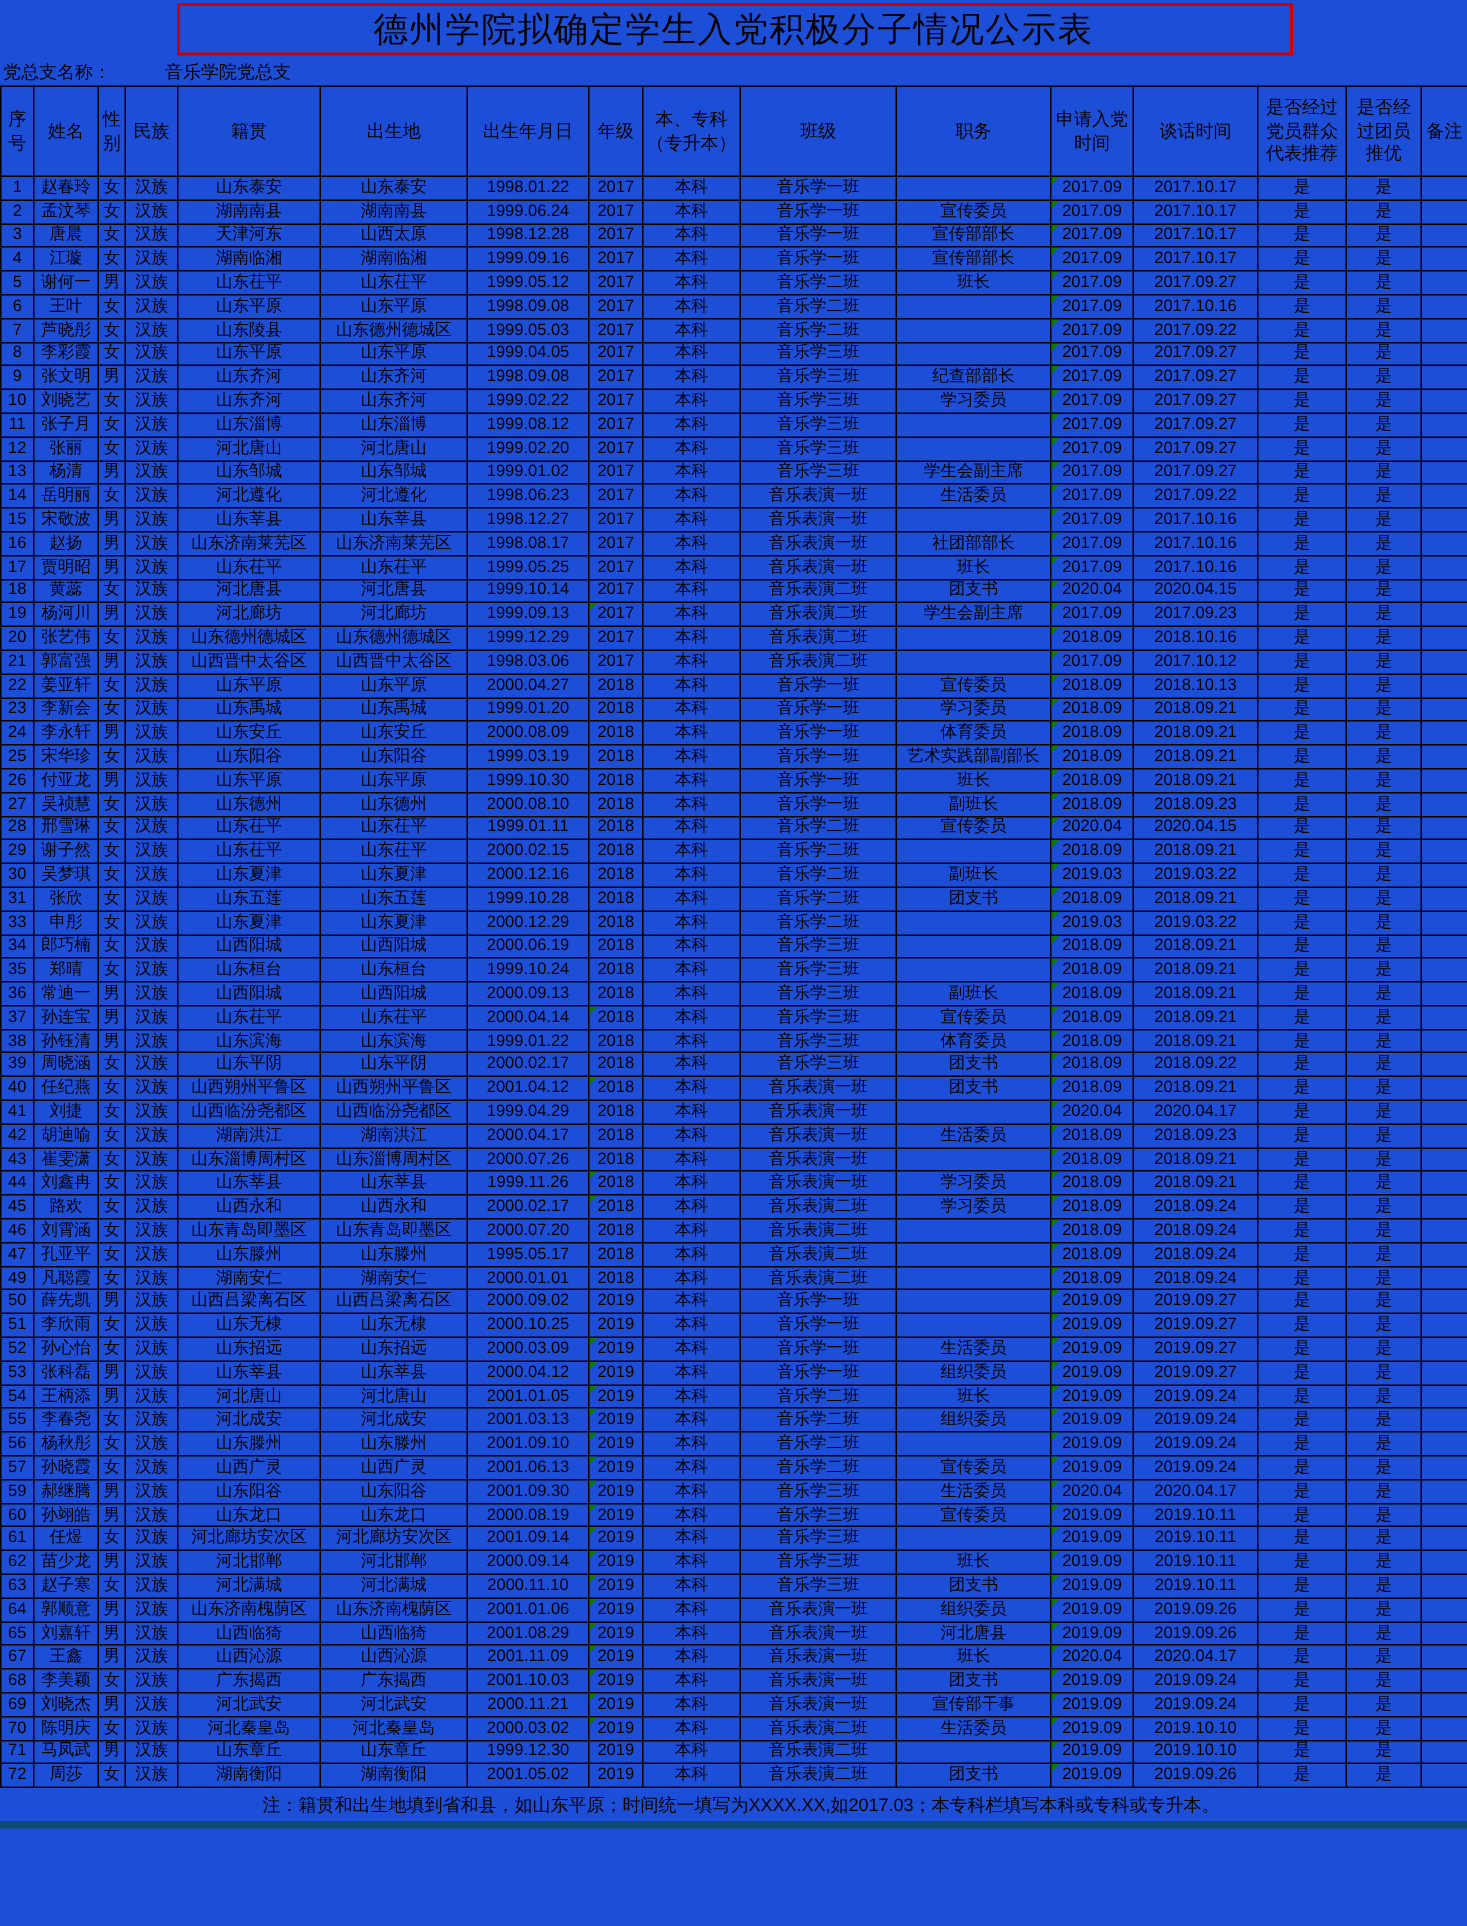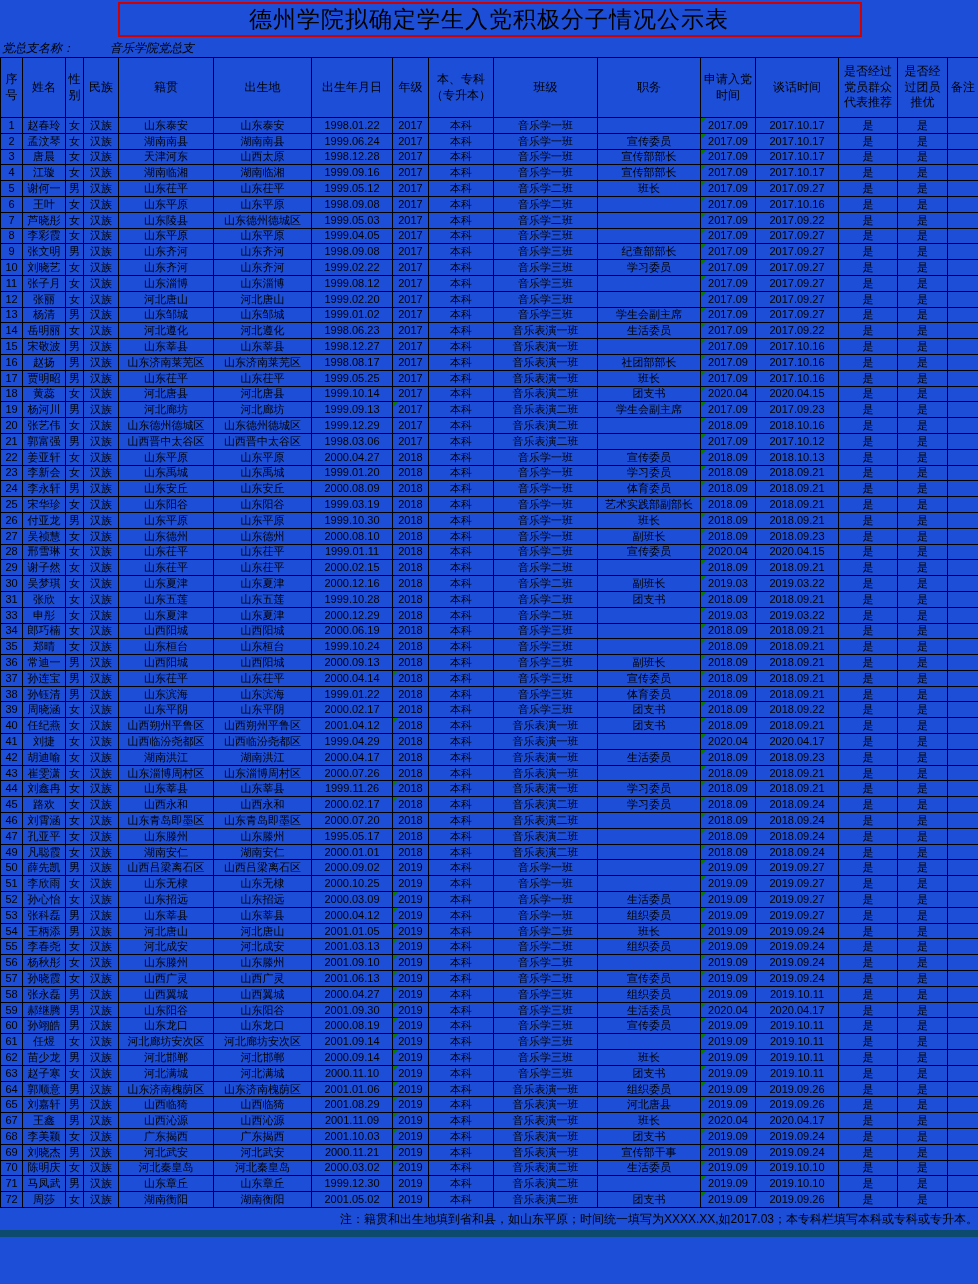--- a/index.html
+++ b/index.html
@@ -3,34 +3,34 @@
 <meta charset="utf-8">
 <style>
   html,body{margin:0;padding:0;background:#fff;}
   .sheet{position:relative;width:978px;height:1284px;background:#1d4ed8;overflow:hidden;
          font-family:"Liberation Sans","DejaVu Sans",sans-serif;color:#000;}
   
   .title-row{position:relative;height:38px;display:flex;align-items:center;justify-content:center;}
   .title-border{position:absolute;left:118px;right:116px;top:2px;bottom:1px;border:2px solid #cf0000;pointer-events:none;}
   .title-text{font-family:"Liberation Serif","DejaVu Serif",serif;font-size:23px;letter-spacing:1px;white-space:nowrap;}
   
-  .unit-row{position:relative;height:19px;font-size:12px;font-style:italic;}
+  .unit-row{position:relative;height:19px;font-size:12px;}
   .unit-label{position:absolute;left:2px;top:2px;}
   .unit-value{position:absolute;left:110px;top:2px;}
   
   table{border-collapse:collapse;table-layout:fixed;width:978px;}
   th,td{border:1px solid #000;padding:0;text-align:center;vertical-align:middle;
         overflow:hidden;position:relative;word-break:break-all;}
   thead th{height:59px;font-size:12px;font-weight:normal;line-height:1.3;padding:0 1px;}
   tbody td{height:14.8px;font-size:11px;line-height:1;white-space:nowrap;}
   .tri{position:absolute;top:0;left:0;width:0;height:0;
        border-top:5px solid #0a7d00;border-right:5px solid transparent;}
   
-  .footnote{height:22px;line-height:22px;font-size:12px;text-align:right;padding-left:10px;
-            border-bottom:7px solid #0c4a6e;white-space:nowrap;overflow:hidden;}
+  .footnote{height:22px;line-height:22px;font-size:12px;text-align:center;padding-left:10px;
+            border-bottom:5px solid #0c4a6e;white-space:nowrap;overflow:hidden;}
 </style>
 </head>
 <body>
 
 <div class="sheet">
   <div class="title-row">
     <div class="title-border"></div>
     <div class="title-text">德州学院拟确定学生入党积极分子情况公示表</div>
   </div>
   <div class="unit-row">
@@ -1061,38 +1061,20 @@
           <td>本科</td>
           <td>音乐学二班</td>
           <td>宣传委员</td>
           <td>2019.09<span class="tri"></span></td>
           <td>2019.09.24</td>
           <td>是</td>
           <td>是</td>
           <td></td>
         </tr>
         <tr>
-          <td>58</td>
-          <td>张永磊</td>
-          <td>男</td>
-          <td>汉族</td>
-          <td>山西翼城</td>
-          <td>山西翼城</td>
-          <td>2000.04.27</td>
-          <td>2019<span class="tri"></span></td>
-          <td>本科</td>
-          <td>音乐学三班</td>
-          <td>组织委员</td>
-          <td>2019.09<span class="tri"></span></td>
-          <td>2019.10.11</td>
-          <td>是</td>
-          <td>是</td>
-          <td></td>
-        </tr>
-        <tr>
           <td>59</td>
           <td>郝继腾</td>
           <td>男</td>
           <td>汉族</td>
           <td>山东阳谷</td>
           <td>山东阳谷</td>
           <td>2001.09.30</td>
           <td>2019<span class="tri"></span></td>
           <td>本科</td>
           <td>音乐学三班</td>

